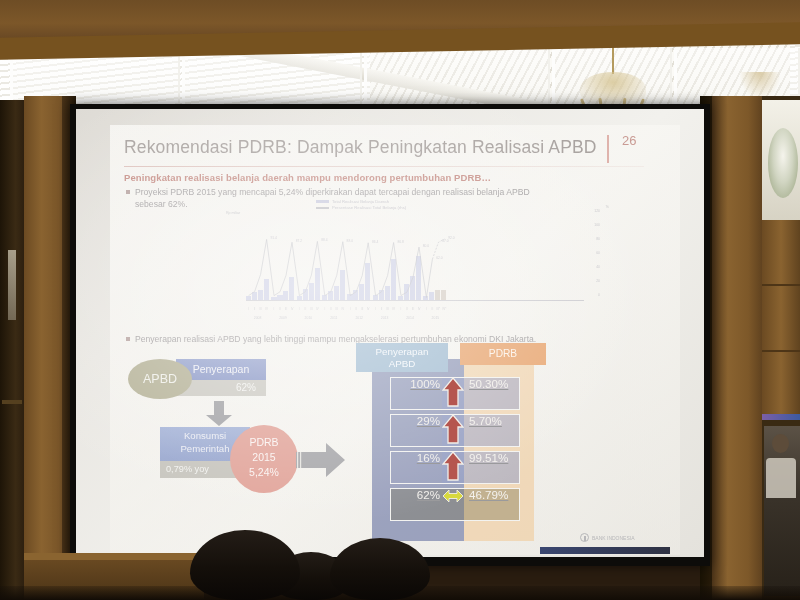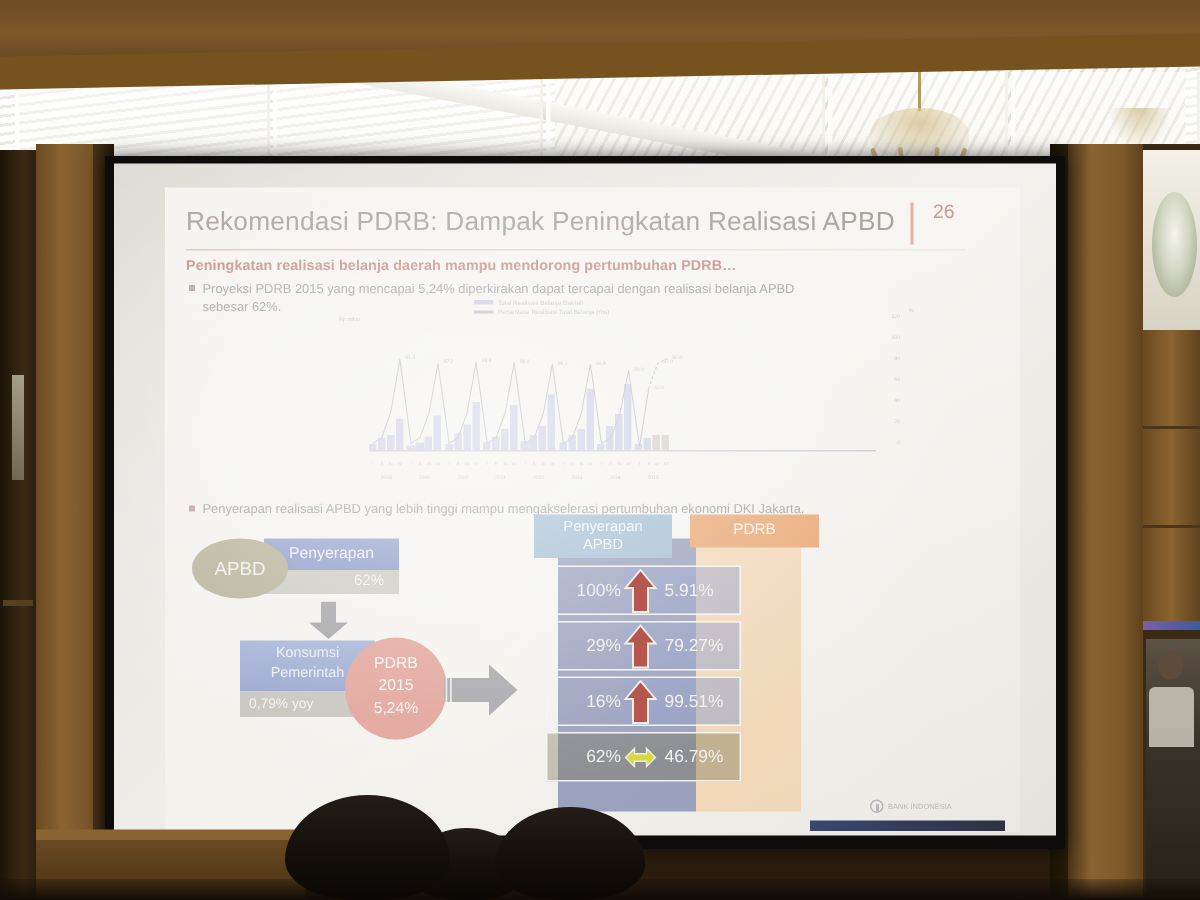--- a/index.html
+++ b/index.html
@@ -275,22 +275,22 @@
     position:absolute; left:6px; top:0; width:92px; height:29px;
     background:#a7c0d4; color:#f4f7fa; font-size:9.8px;
     text-align:center; padding-top:3px; line-height:1.25;
   }
   .pn-head-orange {
     position:absolute; left:110px; top:0; width:86px; height:22px;
     background:#e9ab79; color:#fcf3ea; font-size:10.2px;
     text-align:center; line-height:22px;
   }
   .pn-row {
-    position:absolute; left:14px; width:130px; height:33px;
-    display:flex; align-items:center;
+    position:absolute; left:40px; width:130px; height:33px;
+    display:flex; text-decoration:underline;
   }
   .pn-row-border { position:absolute; left:0; top:0; width:130px; height:33px; border:1.4px solid #f3f3f0; }
   .pn-left-val {
     position:relative; width:52px; text-align:right; padding-right:2px;
     font-size:11.6px; color:#f2f0ec; z-index:2;
   }
   .pn-right-val {
     position:relative; width:56px; text-align:left; padding-left:5px;
     font-size:11.6px; color:#f4f2ee; z-index:2;
   }
@@ -592,30 +592,30 @@
       </div>
       <div class="pn-head-orange">PDRB</div>
       <div id="panel-rows">
           <div class="pn-row" style="top: 34px;">
             <div class="pn-row-bg-blue"></div>
             <div class="pn-row-border"></div>
             <div class="pn-left-val">100%</div>
             <svg class="pn-arrow-up" viewBox="0 0 22 30">
               <path d="M11 1 L21 13 H16 V29 H6 V13 H1 Z" fill="#b5564f" stroke="#f2efe9" stroke-width="1.3"></path>
             </svg>
-            <div class="pn-right-val">5.91%</div>
+            <div class="pn-right-val">50.30%</div>
           </div>
           <div class="pn-row" style="top: 71px;">
             <div class="pn-row-bg-blue"></div>
             <div class="pn-row-border"></div>
             <div class="pn-left-val">29%</div>
             <svg class="pn-arrow-up" viewBox="0 0 22 30">
               <path d="M11 1 L21 13 H16 V29 H6 V13 H1 Z" fill="#b5564f" stroke="#f2efe9" stroke-width="1.3"></path>
             </svg>
-            <div class="pn-right-val">79.27%</div>
+            <div class="pn-right-val">5.70%</div>
           </div>
           <div class="pn-row" style="top: 108px;">
             <div class="pn-row-bg-blue"></div>
             <div class="pn-row-border"></div>
             <div class="pn-left-val">16%</div>
             <svg class="pn-arrow-up" viewBox="0 0 22 30">
               <path d="M11 1 L21 13 H16 V29 H6 V13 H1 Z" fill="#b5564f" stroke="#f2efe9" stroke-width="1.3"></path>
             </svg>
             <div class="pn-right-val">99.51%</div>
           </div>

